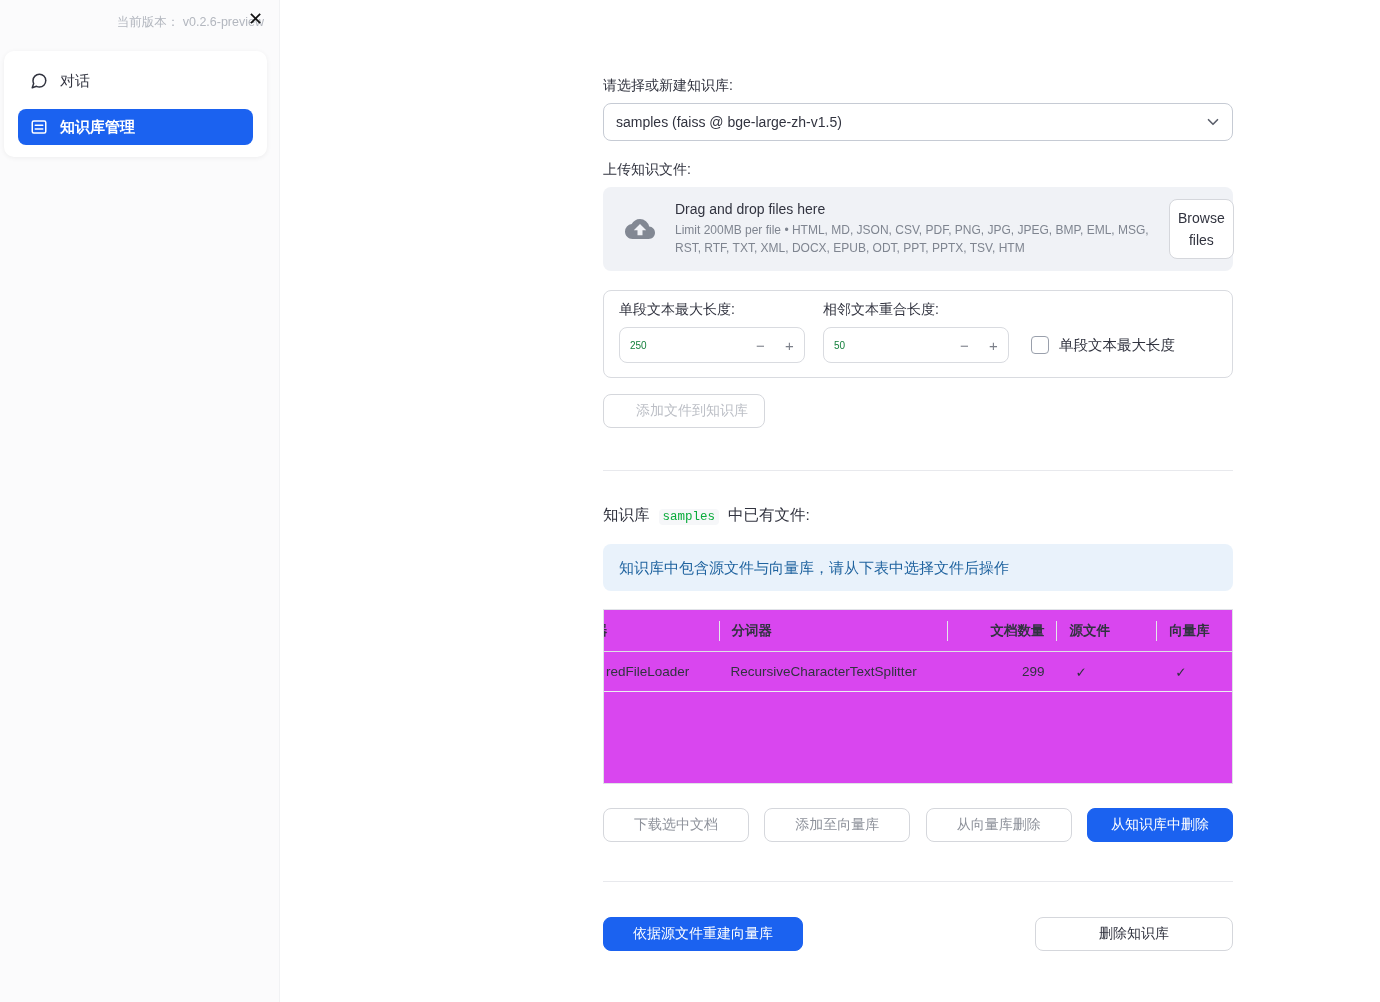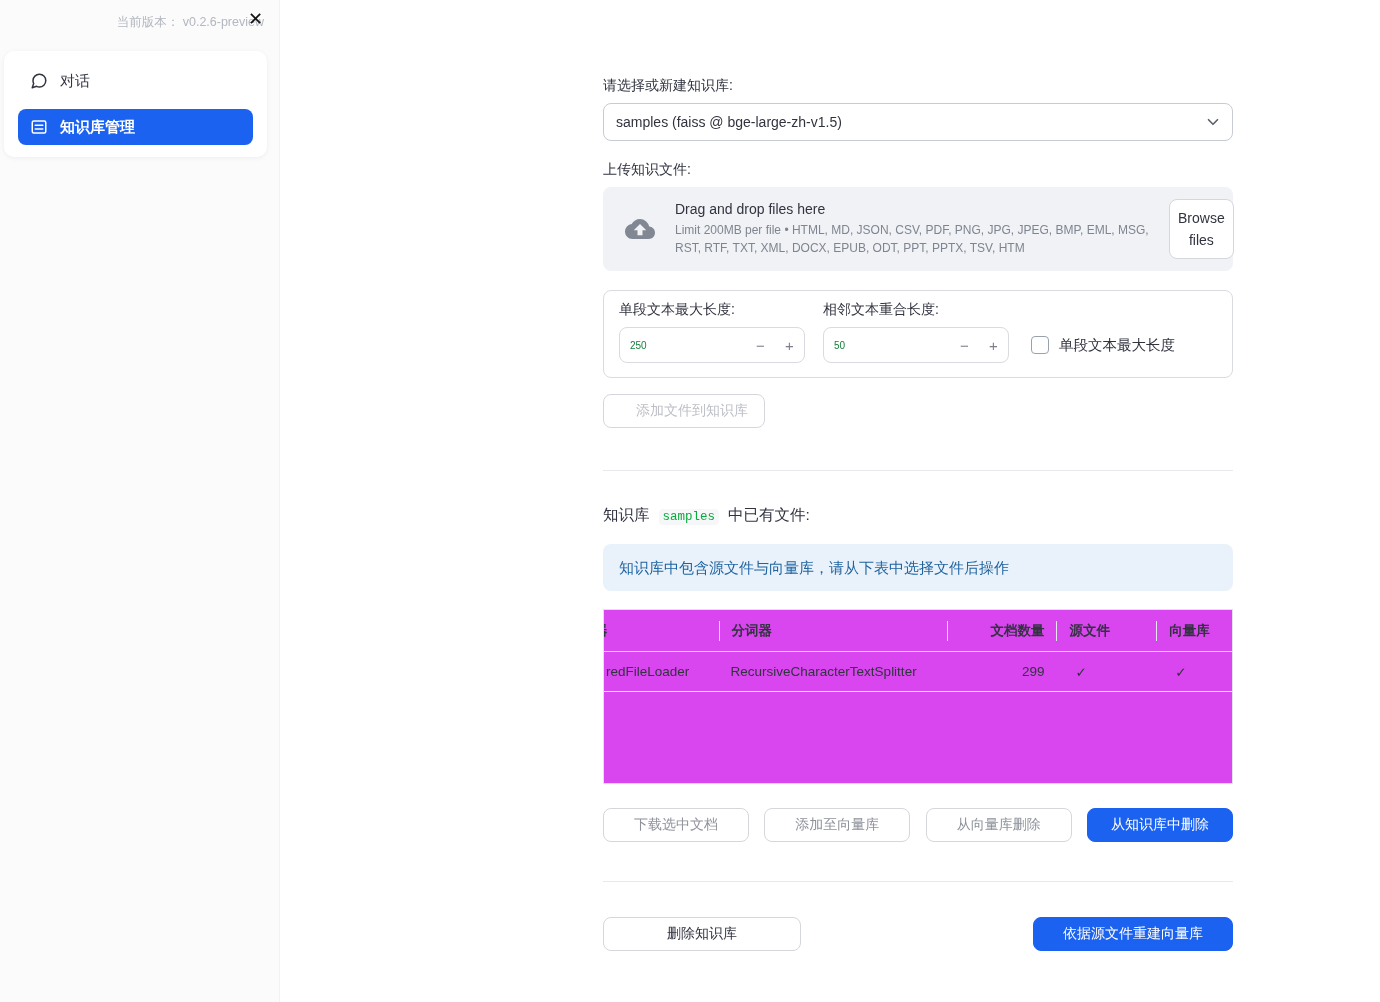--- a/index.html
+++ b/index.html
@@ -264,19 +264,19 @@
       <div class="actions">
         <button class="btn muted">下载选中文档</button>
         <button class="btn muted">添加至向量库</button>
         <button class="btn muted">从向量库删除</button>
         <button class="btn primary">从知识库中删除</button>
       </div>
 
       <hr class="divider2">
 
       <div class="bottom-row">
+        <button class="btn primary rebuild-btn">依据源文件重建向量库</button>
         <button class="btn delete-kb-btn">删除知识库</button>
-        <button class="btn primary rebuild-btn">依据源文件重建向量库</button>
       </div>
 
     </div>
   </main>
 </div>
 
 </body></html>

